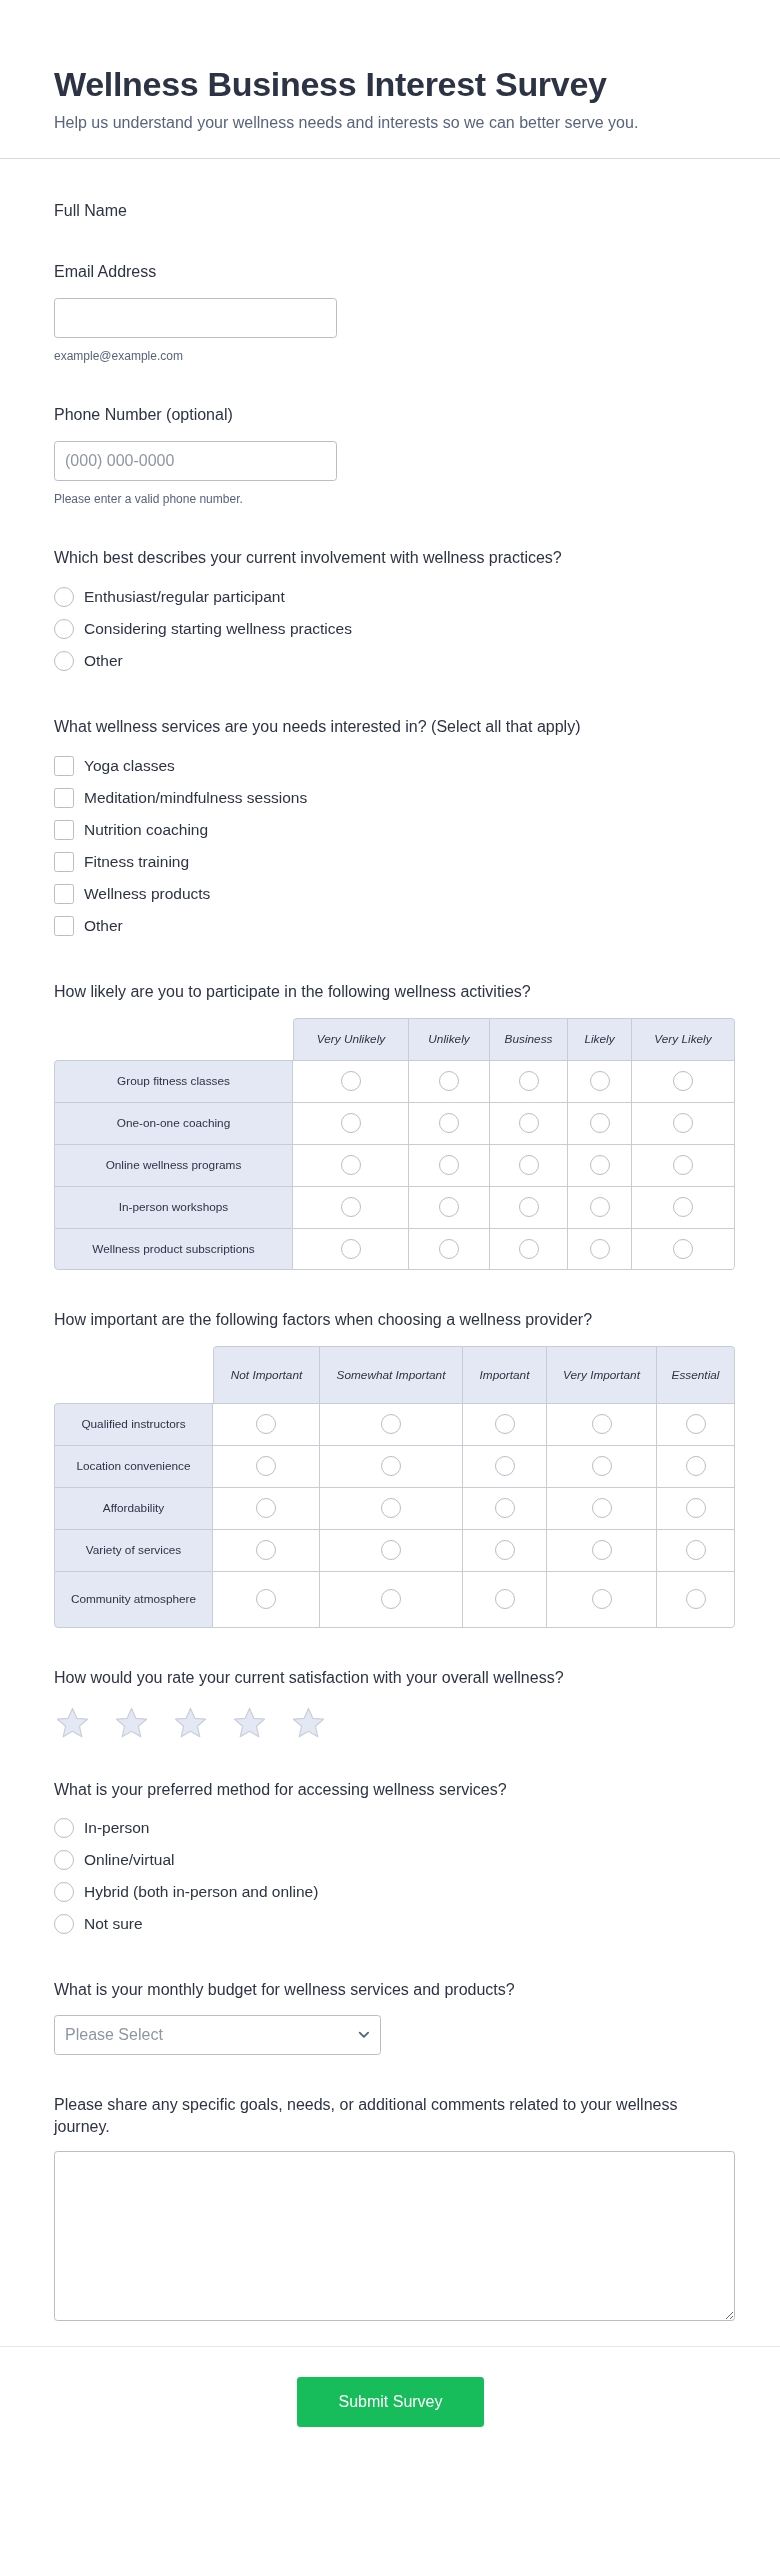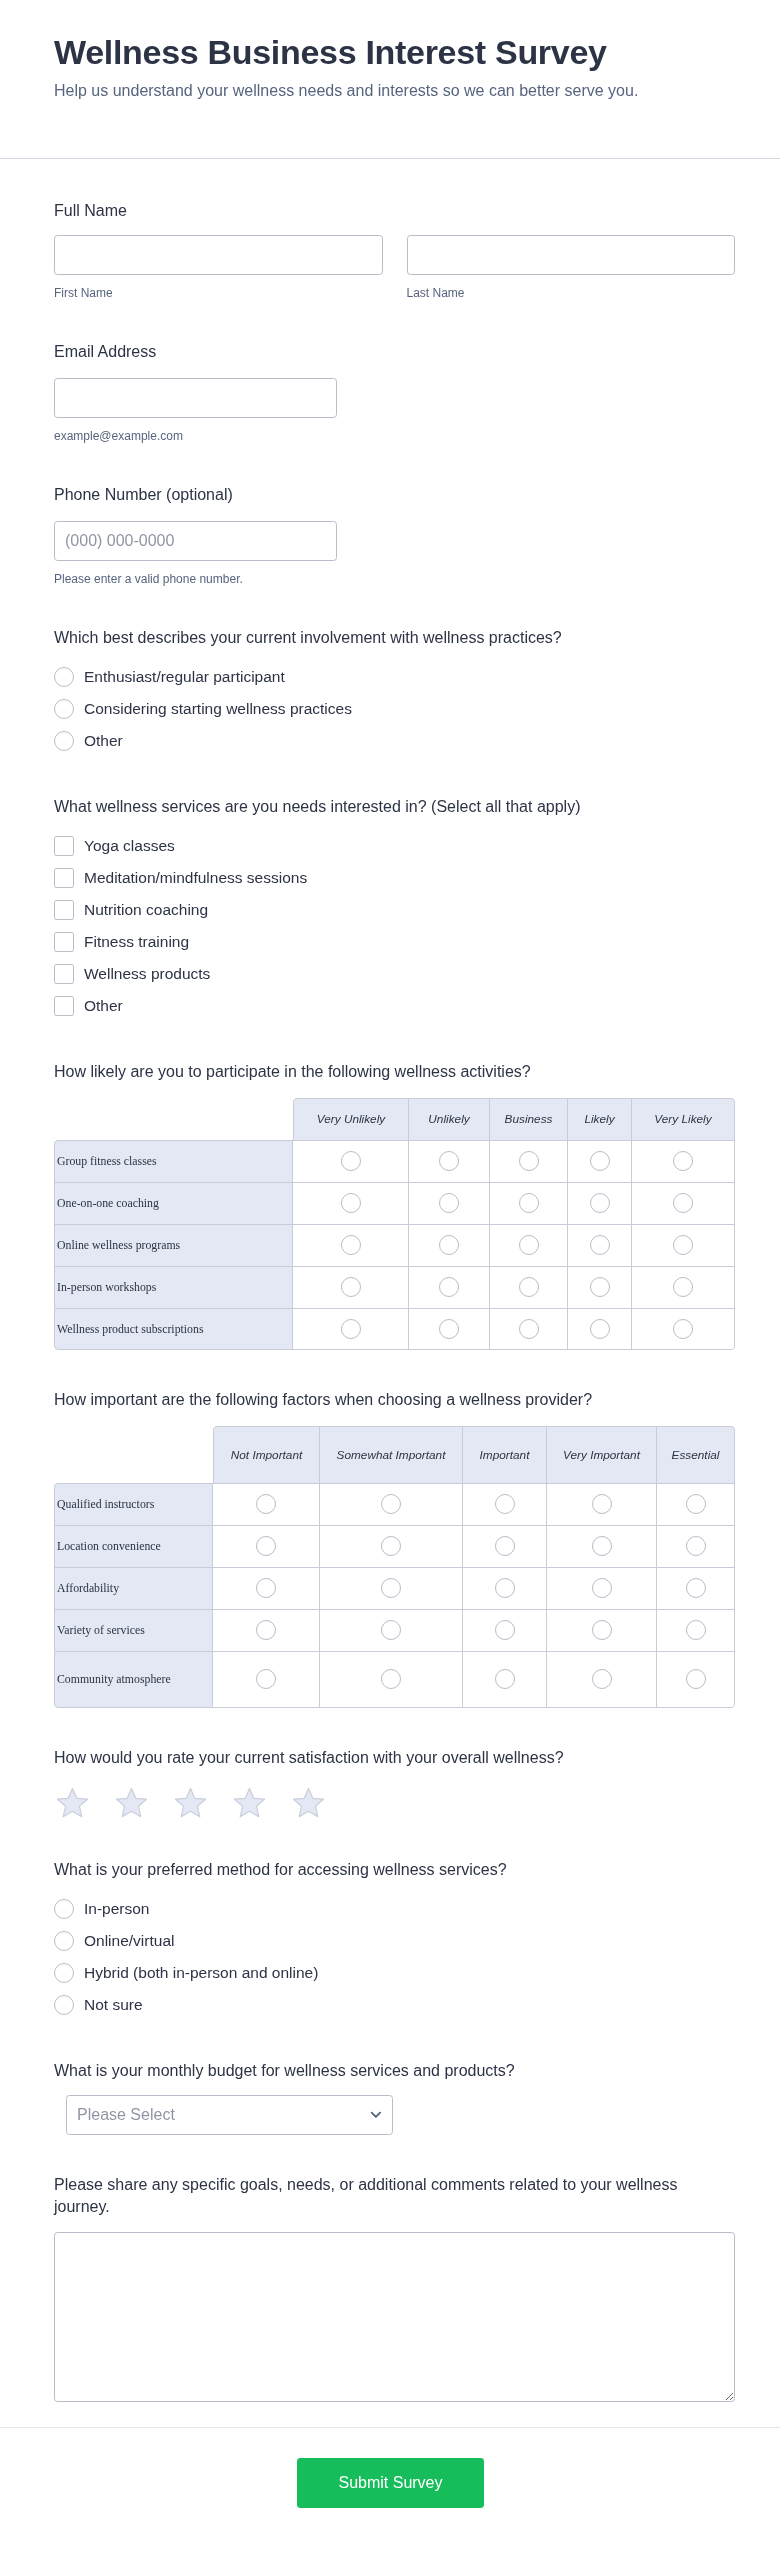--- a/index.html
+++ b/index.html
@@ -2,21 +2,21 @@
 <html style="font-size:13.4px"><head>
   <meta charset="utf-8">
   <style>
     * { box-sizing: border-box; margin: 0; padding: 0; }
     html, body { width: 781px; background: #ffffff; }
     body {
       font-family: "Liberation Sans", "DejaVu Sans", sans-serif;
       color: #2c3345;
     }
     .header {
-      padding: 32px 54px 0 54px;
+      padding: 64px 54px 0 54px;
       height: 159px;
       border-bottom: 0.8px solid #d3d8e3;
     }
     .header h1 {
       font-size: 34px;
       font-weight: 700;
       color: #2c3345;
       letter-spacing: -0.3px;
       line-height: 40px;
     }
@@ -100,27 +100,26 @@
     .matrix th.last-col { border-top-right-radius: 4.2px; }
     .matrix td {
       border-top: 0.8px solid #c7ccd8;
       border-right: 0.8px solid #c7ccd8;
       text-align: center;
       vertical-align: middle;
       background: #fff;
     }
     .matrix td.rowlabel {
       background: #e3e8f4;
-      text-align: left;
+      text-align: center;
       font-size: 11.8px;
       color: #2c3345;
       padding: 0 2px;
       border-left: 0.8px solid #c7ccd8;
       line-height: 16px;
-      font-family: Liberation Serif, serif;
     }
     .matrix tr:first-child td.rowlabel { border-top-left-radius: 4.2px; }
     .matrix tr.last td { border-bottom: 0.8px solid #c7ccd8; }
     .matrix tr.last td.rowlabel { border-bottom-left-radius: 4.2px; }
     .matrix tr.last td:last-child { border-bottom-right-radius: 4.2px; }
     .matrix .mradio {
       display: inline-block;
       width: 20px; height: 20px;
       border: 1.3px solid #b8bdc9;
       border-radius: 50%;
@@ -139,21 +138,20 @@
       height: 40px;
       border: 0.8px solid #b8bdc9;
       border-radius: 3.4px;
       display: flex;
       align-items: center;
       justify-content: space-between;
       padding: 0 10px;
       font-size: 16px;
       color: #8f96a3;
       cursor: pointer;
-      margin-left: 12px;
     }
     .select svg { width: 11.8px; height: 8.4px; }
     textarea.textarea {
       display: block;
       margin-top: 13.4px;
       width: 681px;
       height: 170px;
       border: 0.8px solid #b8bdc9;
       border-radius: 3.4px;
       resize: vertical;
@@ -186,30 +184,20 @@
 
 <div class="header">
   <h1>Wellness Business Interest Survey</h1>
   <p>Help us understand your wellness needs and interests so we can better serve you.</p>
 </div>
 
 <div class="form">
 
   <div class="field first">
     <div class="label">Full Name</div>
-    <div class="row-2">
-      <div class="sub">
-        <input class="input" type="text" value="" style="">
-        <div class="sublabel">First Name</div>
-      </div>
-      <div class="sub">
-        <input class="input" type="text" value="" style="">
-        <div class="sublabel">Last Name</div>
-      </div>
-    </div>
   </div>
 
   <div class="field">
     <div class="label">Email Address</div>
     <input class="input half" type="email" value="" style="">
     <div class="sublabel">example@example.com</div>
   </div>
 
   <div class="field">
     <div class="label">Phone Number (optional)</div>

